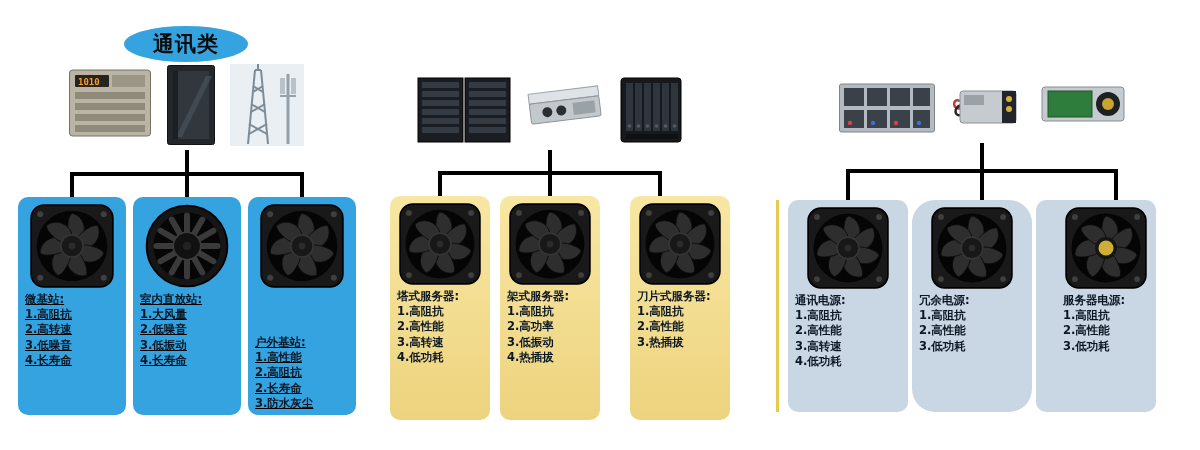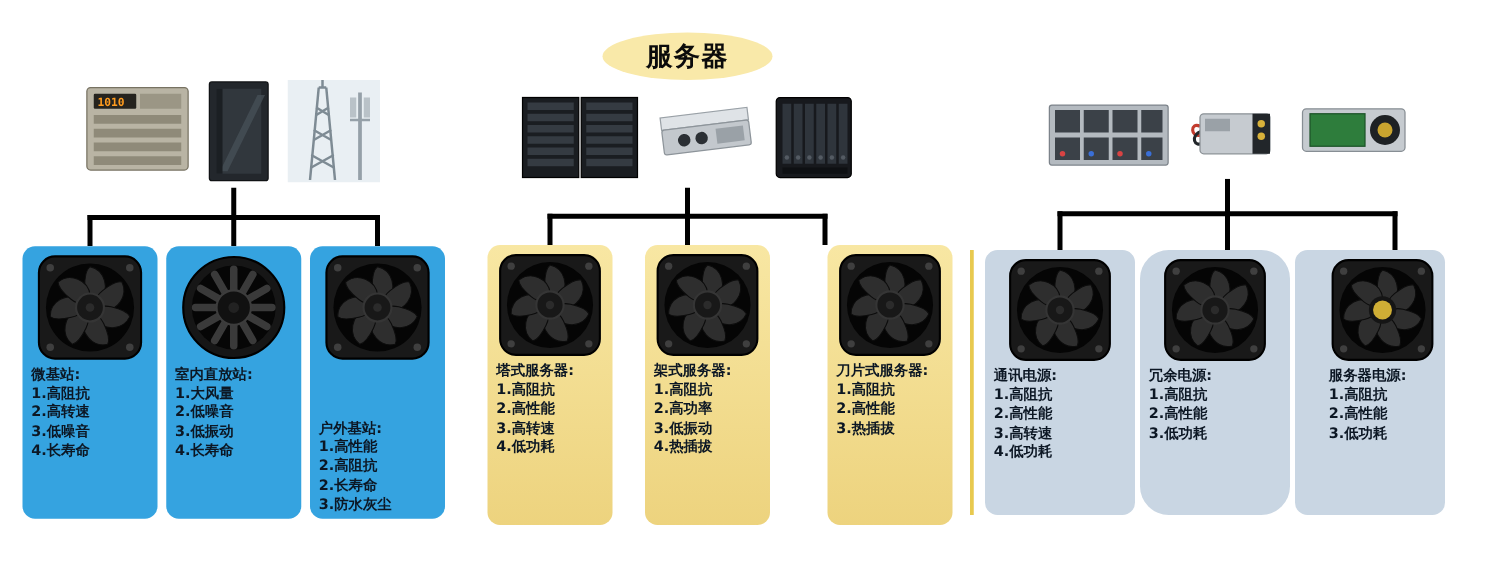--- a/index.html
+++ b/index.html
@@ -30,22 +30,22 @@
   #g1 .devices{top:76px;height:74px;}
   #g2 .devices{top:81px;height:62px;}
 
   .connector{position:absolute;left:0;display:block;}
   #g0 .connector{top:150px;}
   #g1 .connector{top:150px;}
   #g2 .connector{top:143px;}
   .connector line{stroke:#000;stroke-width:4;}
 
   .cards{position:absolute;display:flex;}
-  #g0 .cards{top:197px;left:6px;gap:7px;}
-  #g1 .cards{top:196px;left:5px;gap:26px;}
+  #g0 .cards{top:197px;left:6px;gap:7px;text-decoration:underline;}
+  #g1 .cards{top:196px;left:5px;gap:10px;}
   #g2 .cards{top:200px;left:6px;gap:4px;}
 
   .card{
     border-radius:10px;box-sizing:border-box;
     display:flex;flex-direction:column;align-items:center;
     padding-top:6px;
   }
   #g0 .card{width:108px;height:218px;}
   #g1 .card{width:100px;height:224px;}
   #g2 .card{width:120px;height:212px;}
@@ -59,20 +59,21 @@
     color:#0c1724;font-weight:bold;font-size:11.5px;line-height:1.32;
   }
   .card-features{white-space:pre-line;}
 
   .divider{position:absolute;}
 </style>
 </head>
 <body style="background: rgb(255, 255, 255);">
 
 <div class="group" id="g0">
+  <div class="badge" style="background: rgb(53, 163, 224);">通讯类</div>
 
   <div class="devices">
     <svg width="84" height="74" viewBox="0 0 84 74">
       <rect x="1.5" y="6" width="81" height="66" rx="3" fill="#b9b4a4" stroke="#777262"></rect>
       <rect x="7" y="11" width="34" height="12" rx="1" fill="#26241f"></rect>
       <text x="10" y="21" font-size="9" font-weight="bold" fill="#ff9c1f" font-family="DejaVu Sans Mono,monospace">1010</text>
       <rect x="44" y="11" width="33" height="12" fill="#9b9685"></rect>
       <rect x="7" y="28" width="70" height="7" fill="#8f8a79"></rect>
       <rect x="7" y="39" width="70" height="7" fill="#8f8a79"></rect>
       <rect x="7" y="50" width="70" height="7" fill="#8f8a79"></rect>
@@ -235,21 +236,20 @@
           <div class="card-features">1.高性能
 2.高阻抗
 2.长寿命
 3.防水灰尘</div>
         </div>
       </div>
     </div>
 </div>
 
 <div class="group" id="g1">
-  <div class="badge" style="background: rgb(249, 233, 169);">服务器</div>
 
   <div class="devices">
     <svg width="94" height="68" viewBox="0 0 94 68">
       <rect x="1" y="2" width="45" height="64" fill="#1a1d21" stroke="#000"></rect>
       <rect x="48" y="2" width="45" height="64" fill="#1a1d21" stroke="#000"></rect>
       <g fill="#353b42">
         <rect x="5" y="6" width="37" height="6"></rect>
           <rect x="5" y="15" width="37" height="6"></rect>
         <rect x="5" y="24" width="37" height="6"></rect>
           <rect x="5" y="33" width="37" height="6"></rect>

